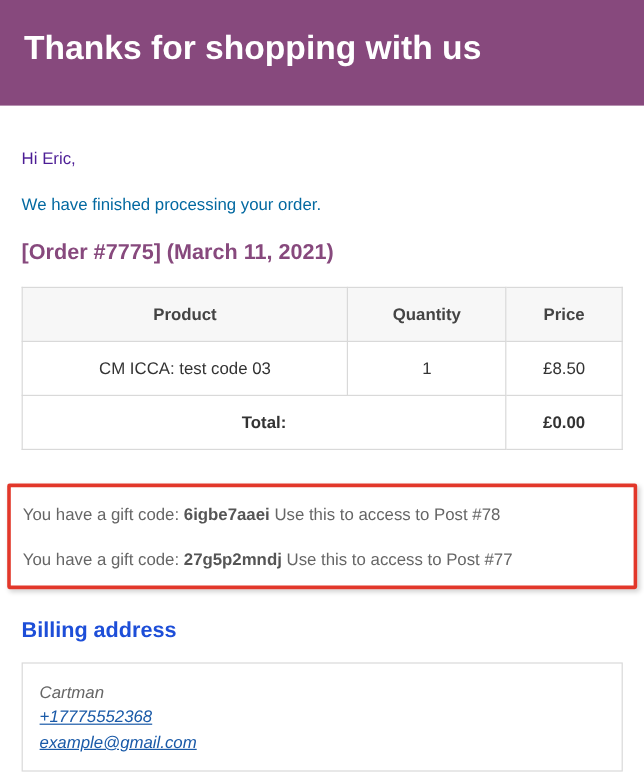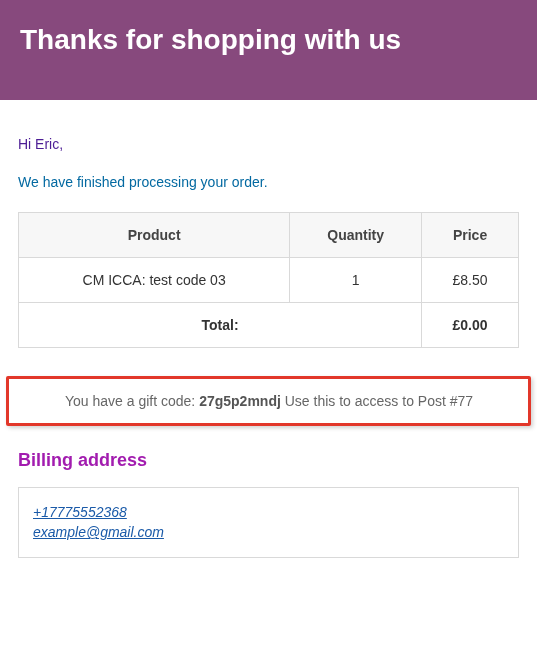--- a/index.html
+++ b/index.html
@@ -7,21 +7,21 @@
     margin: 0;
     font-family: Arial, Helvetica, sans-serif;
     font-size: 14px;
     color: #333;
     background: #fff;
     width: 537px;
   }
   .banner {
     background: #87497d;
     color: #fff;
-    padding: 24px 20px 44px 20px;
+    padding: 24px 20px 32px 20px;
   }
   .banner h1 {
     margin: 0;
     font-size: 28px;
     font-weight: bold;
   }
   .content {
     padding: 36px 18px 18px 18px;
   }
   .greeting {
@@ -64,24 +64,24 @@
     border-radius: 2px;
     padding: 14px 10px 8px 10px;
     margin: 0 -12px 24px -12px;
     box-shadow: 2px 2px 4px rgba(0,0,0,0.18);
   }
   .code-line {
     font-size: 14px;
     color: #666;
     margin: 0 0 22px 0;
   }
-  .code-line:last-child { margin-bottom: 6px; margin-left: 46px; }
+  .code-line:last-child { margin-bottom: 6px; }
   .code-line b { color: #555; font-weight: bold; }
   .billing-heading {
-    color: #a21caf;
+    color: #1d4ed8;
     font-size: 18px;
     font-weight: bold;
     margin: 0 0 16px 0;
   }
   .billing-box {
     border: 1px solid #d9d9d9;
     padding: 14px 14px;
     font-style: italic;
     color: #666;
     font-size: 14px;
@@ -97,20 +97,21 @@
 
 <div class="banner">
   <h1>Thanks for shopping with us</h1>
 </div>
 
 <div class="content">
 
   <p class="greeting">Hi Eric,</p>
   <p class="intro">We have finished processing your order.</p>
 
+  <h2 class="order-heading">[Order #7775] (March 11, 2021)</h2>
 
   <table class="order">
     <thead>
       <tr>
         <th>Product</th>
         <th>Quantity</th>
         <th>Price</th>
       </tr>
     </thead>
     <tbody>
@@ -123,24 +124,28 @@
     <tfoot>
       <tr>
         <td colspan="2">Total:</td>
         <td>£0.00</td>
       </tr>
     </tfoot>
   </table>
 
   <div class="codes-box">
     <p class="code-line">
+      <span>You have a gift code: </span><b>6igbe7aaei</b><span> Use this to access to Post #78</span>
+    </p>
+    <p class="code-line">
       <span>You have a gift code: </span><b>27g5p2mndj</b><span> Use this to access to Post #77</span>
     </p>
   </div>
 
   <h2 class="billing-heading">Billing address</h2>
 
   <div class="billing-box">
+    <div>Cartman</div>
     <div><a href="#">+17775552368</a></div>
     <div><a href="#">example@gmail.com</a></div>
   </div>
 
 </div>
 
 </body></html>

